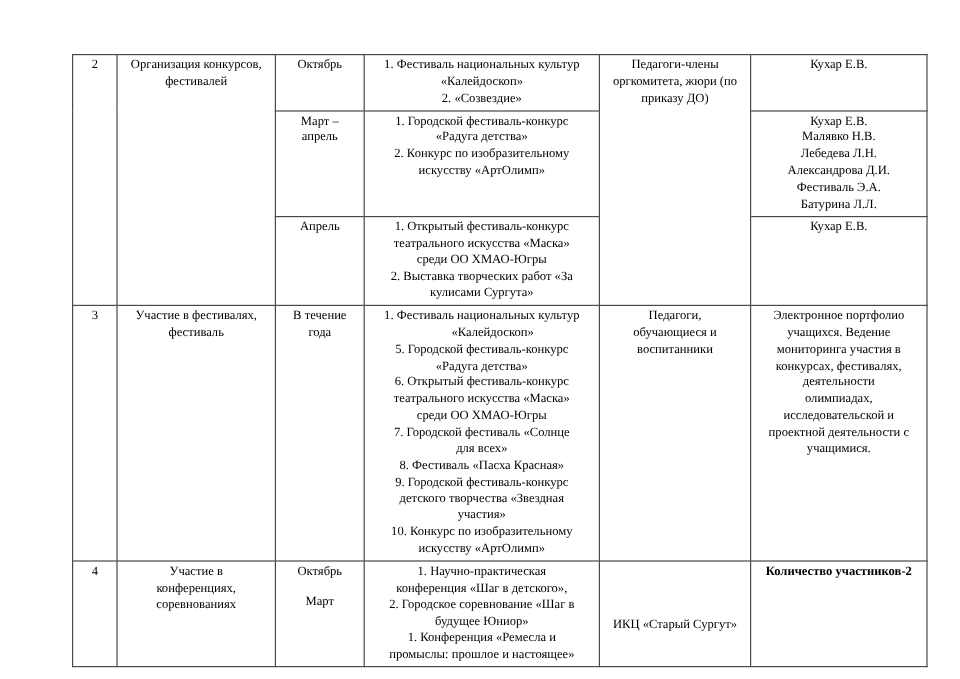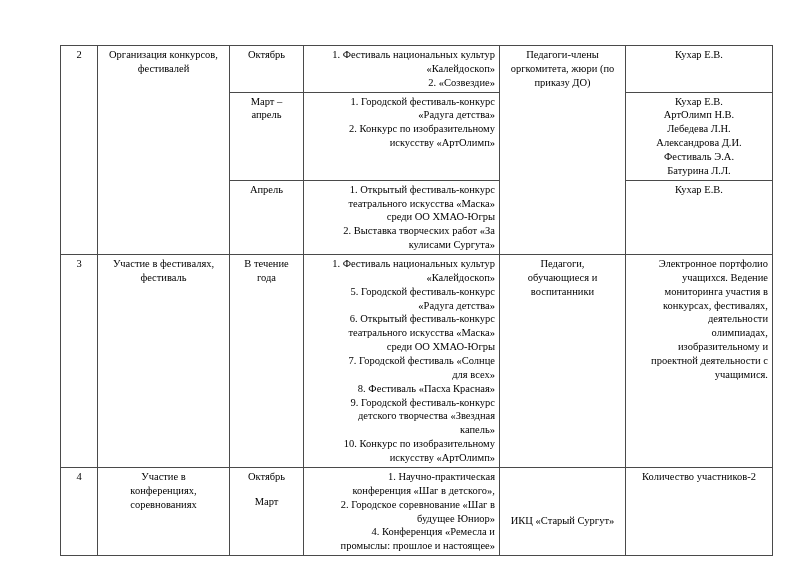--- a/index.html
+++ b/index.html
@@ -37,22 +37,22 @@
   }
   
   col.c-num      { width: 37px; }
   col.c-activity { width: 132px; }
   col.c-term     { width: 74px; }
   col.c-content  { width: 196px; }
   col.c-people   { width: 126px; }
   col.c-result   { width: 147px; }
 
   .ctr   { text-align: center; }
-  .left  { text-align: right; }
-  .bold  { font-weight: normal; }
+  .left  { text-align: center; }
+  .bold  { font-weight: bold; }
   .li {
     text-indent: 0;
   }
   .ind-line { padding-left: 18px; }
   .spacer-line { display: block; height: 11px; }
 </style>
 </head>
 <body>
 
 <div class="page">
@@ -100,21 +100,21 @@
           <div>апрель</div>
         </td>
         <td class="left">
           <div class="li">1.   Городской фестиваль-конкурс</div>
           <div class="li">«Радуга детства»</div>
           <div class="li">2.   Конкурс по изобразительному</div>
           <div class="li">искусству «АртОлимп»</div>
         </td>
         <td class="ctr">
           <div>Кухар Е.В.</div>
-          <div>АртОлимп Н.В.</div>
+          <div>Малявко Н.В.</div>
           <div>Лебедева Л.Н.</div>
           <div>Александрова Д.И.</div>
           <div>Фестиваль Э.А.</div>
           <div>Батурина Л.Л.</div>
         </td>
       </tr>
 
       <tr>
         <td class="ctr">
           <div>Апрель</div>
@@ -149,37 +149,37 @@
           <div class="li">5.   Городской фестиваль-конкурс</div>
           <div class="li">«Радуга детства»</div>
           <div class="li">6.   Открытый фестиваль-конкурс</div>
           <div class="li">театрального искусства «Маска»</div>
           <div class="li">среди ОО ХМАО-Югры</div>
           <div class="li">7.   Городской фестиваль «Солнце</div>
           <div class="li">для всех»</div>
           <div class="li">8.       Фестиваль «Пасха Красная»</div>
           <div class="li">9.   Городской фестиваль-конкурс</div>
           <div class="li">детского творчества «Звездная</div>
-          <div class="li">капель»</div>
+          <div class="li">участия»</div>
           <div class="li">10. Конкурс по изобразительному</div>
           <div class="li">искусству «АртОлимп»</div>
         </td>
         <td class="ctr">
           <div>Педагоги,</div>
           <div>обучающиеся и</div>
           <div>воспитанники</div>
         </td>
         <td class="left">
           <div>Электронное портфолио</div>
           <div>учащихся.  Ведение</div>
           <div>мониторинга участия в</div>
           <div>конкурсах, фестивалях,</div>
           <div>деятельности</div>
           <div>олимпиадах,</div>
-          <div>изобразительному и</div>
+          <div>исследовательской и</div>
           <div>проектной деятельности с</div>
           <div>учащимися.</div>
         </td>
       </tr>
 
       <tr>
         <td class="ctr">
           <span>4</span>
         </td>
         <td class="ctr">
@@ -190,21 +190,21 @@
         <td class="ctr">
           <div>Октябрь</div>
           <span class="spacer-line"></span>
           <div>Март</div>
         </td>
         <td class="left">
           <div class="li">1.   Научно-практическая</div>
           <div class="li">конференция «Шаг в детского»,</div>
           <div class="li">2.   Городское соревнование «Шаг в</div>
           <div class="li">будущее Юниор»</div>
-          <div class="li">4.   Конференция «Ремесла и</div>
+          <div class="li">1.   Конференция «Ремесла и</div>
           <div class="li">промыслы: прошлое и настоящее»</div>
         </td>
         <td class="ctr">
           <span class="spacer-line"></span>
           <span class="spacer-line"></span>
           <span class="spacer-line"></span>
           <span class="spacer-line"></span>
           <div>ИКЦ «Старый Сургут»</div>
         </td>
         <td class="ctr bold">

